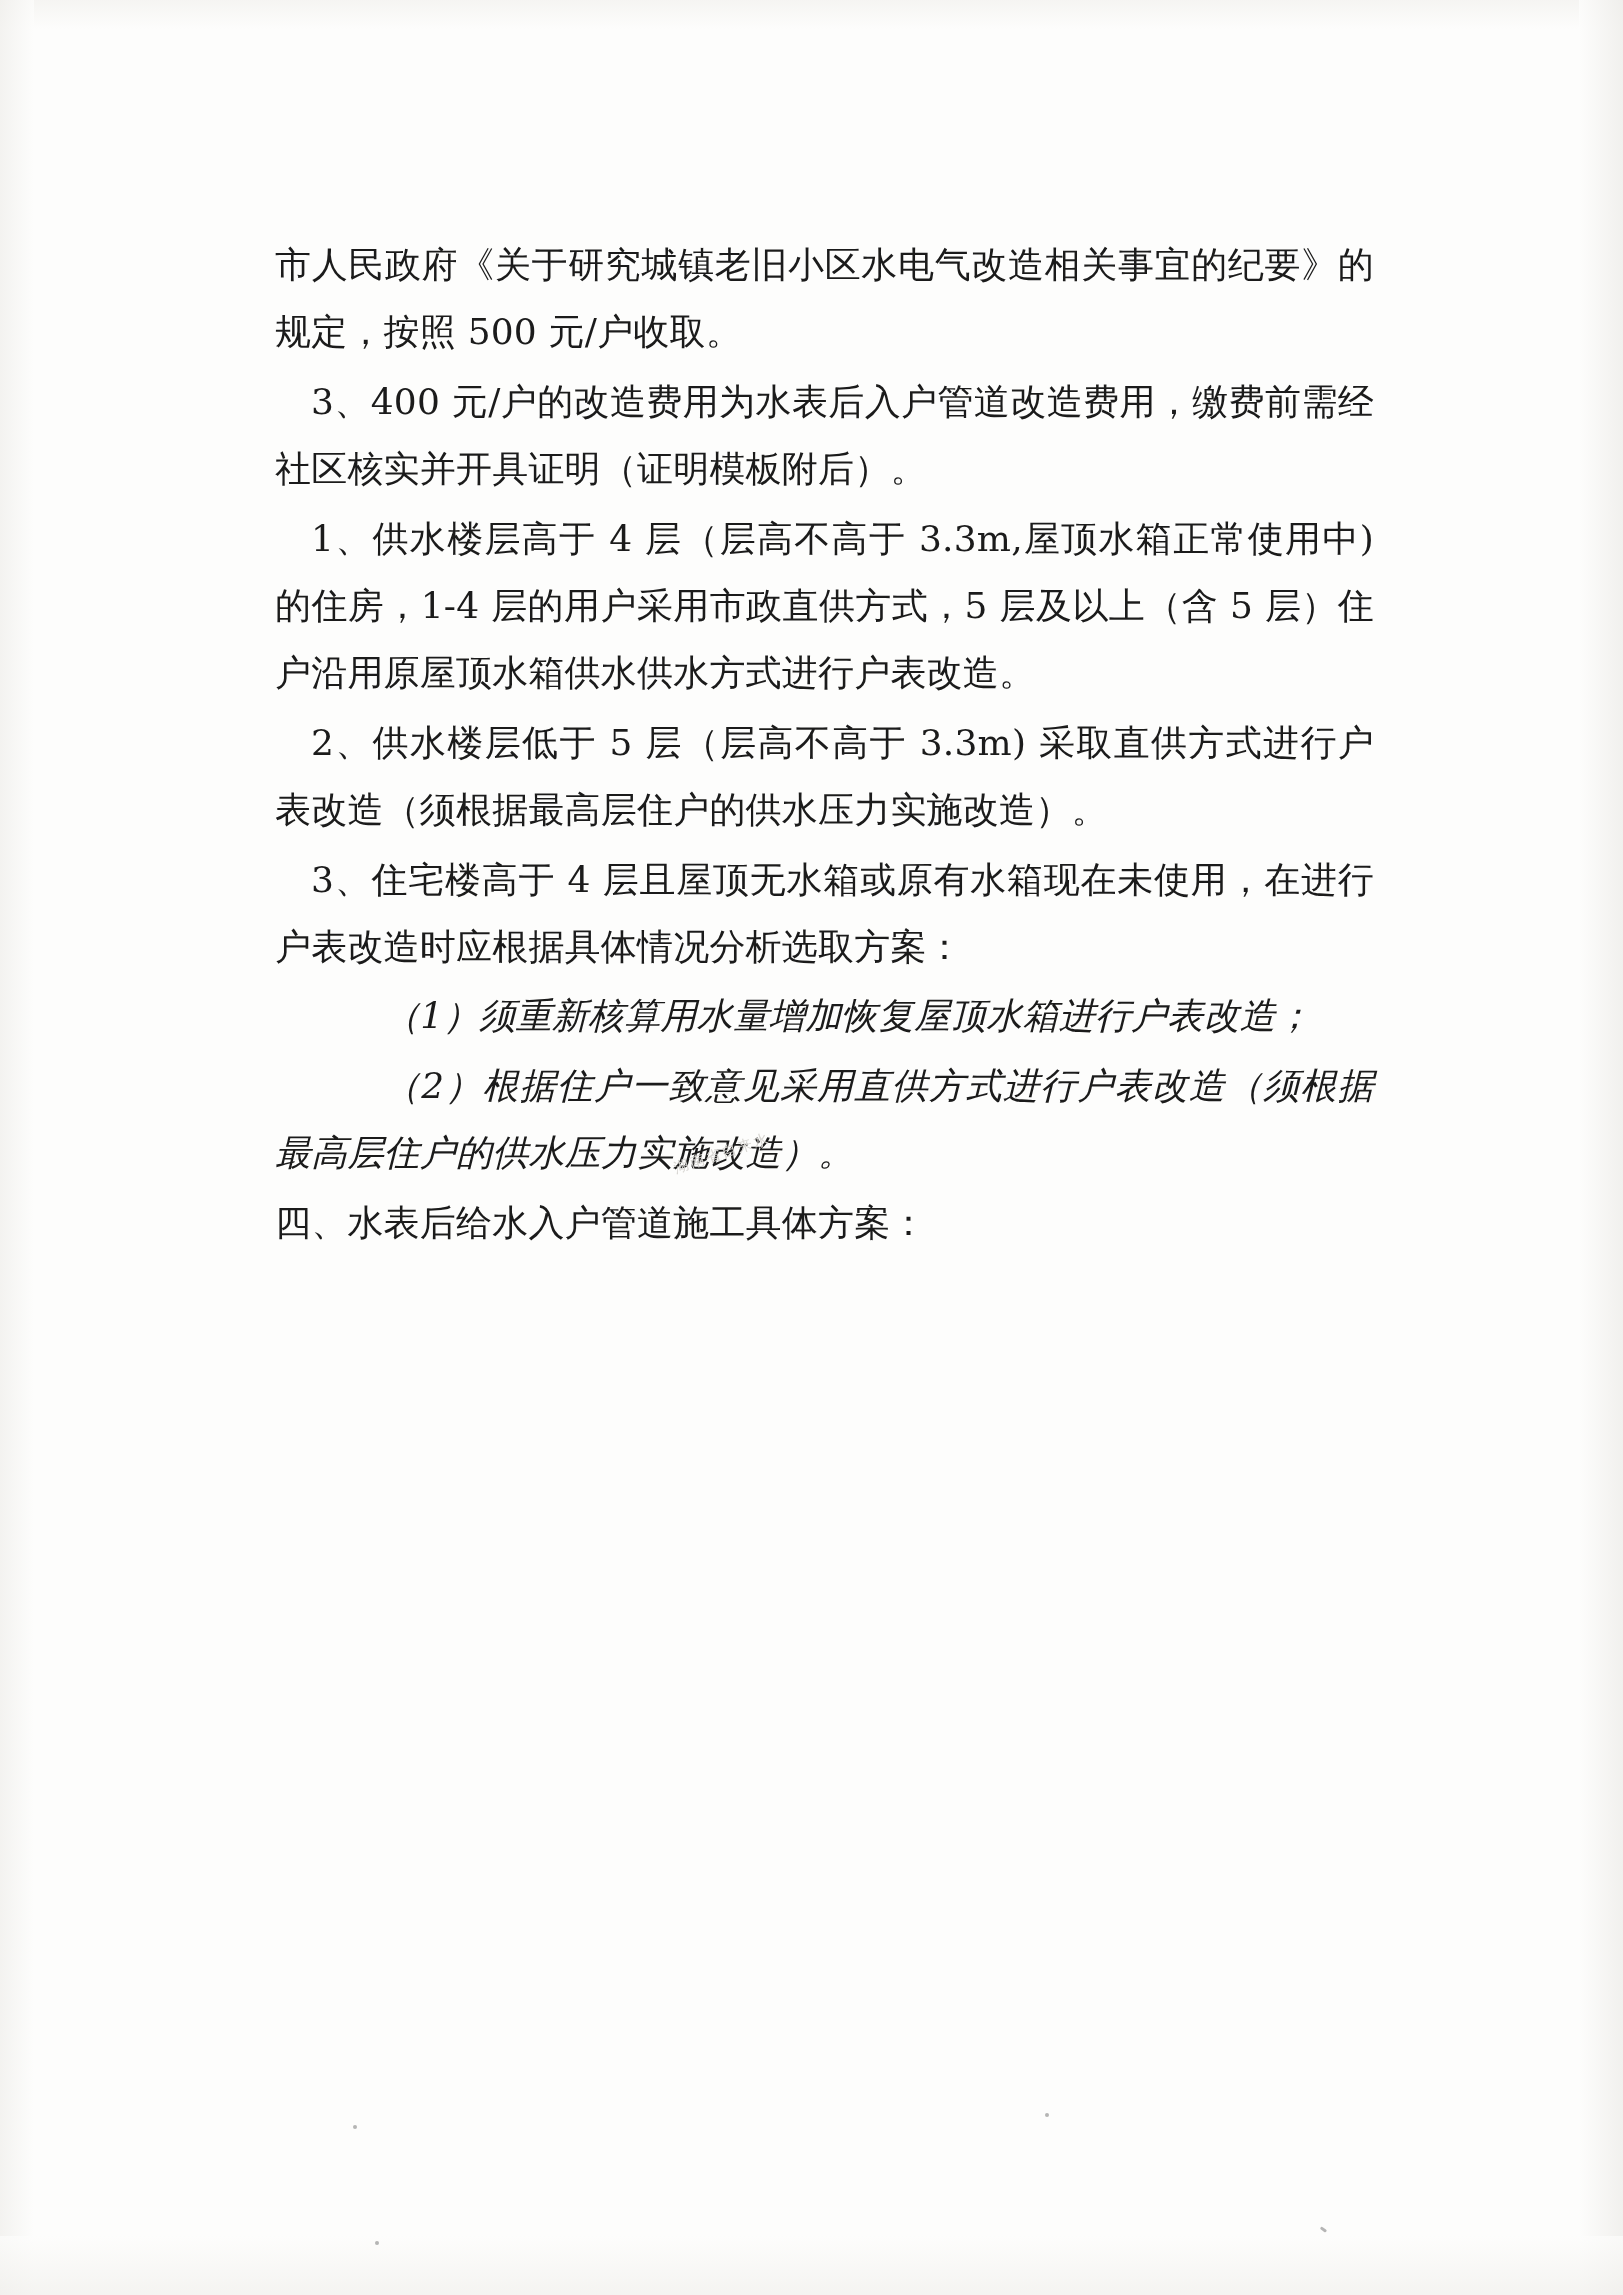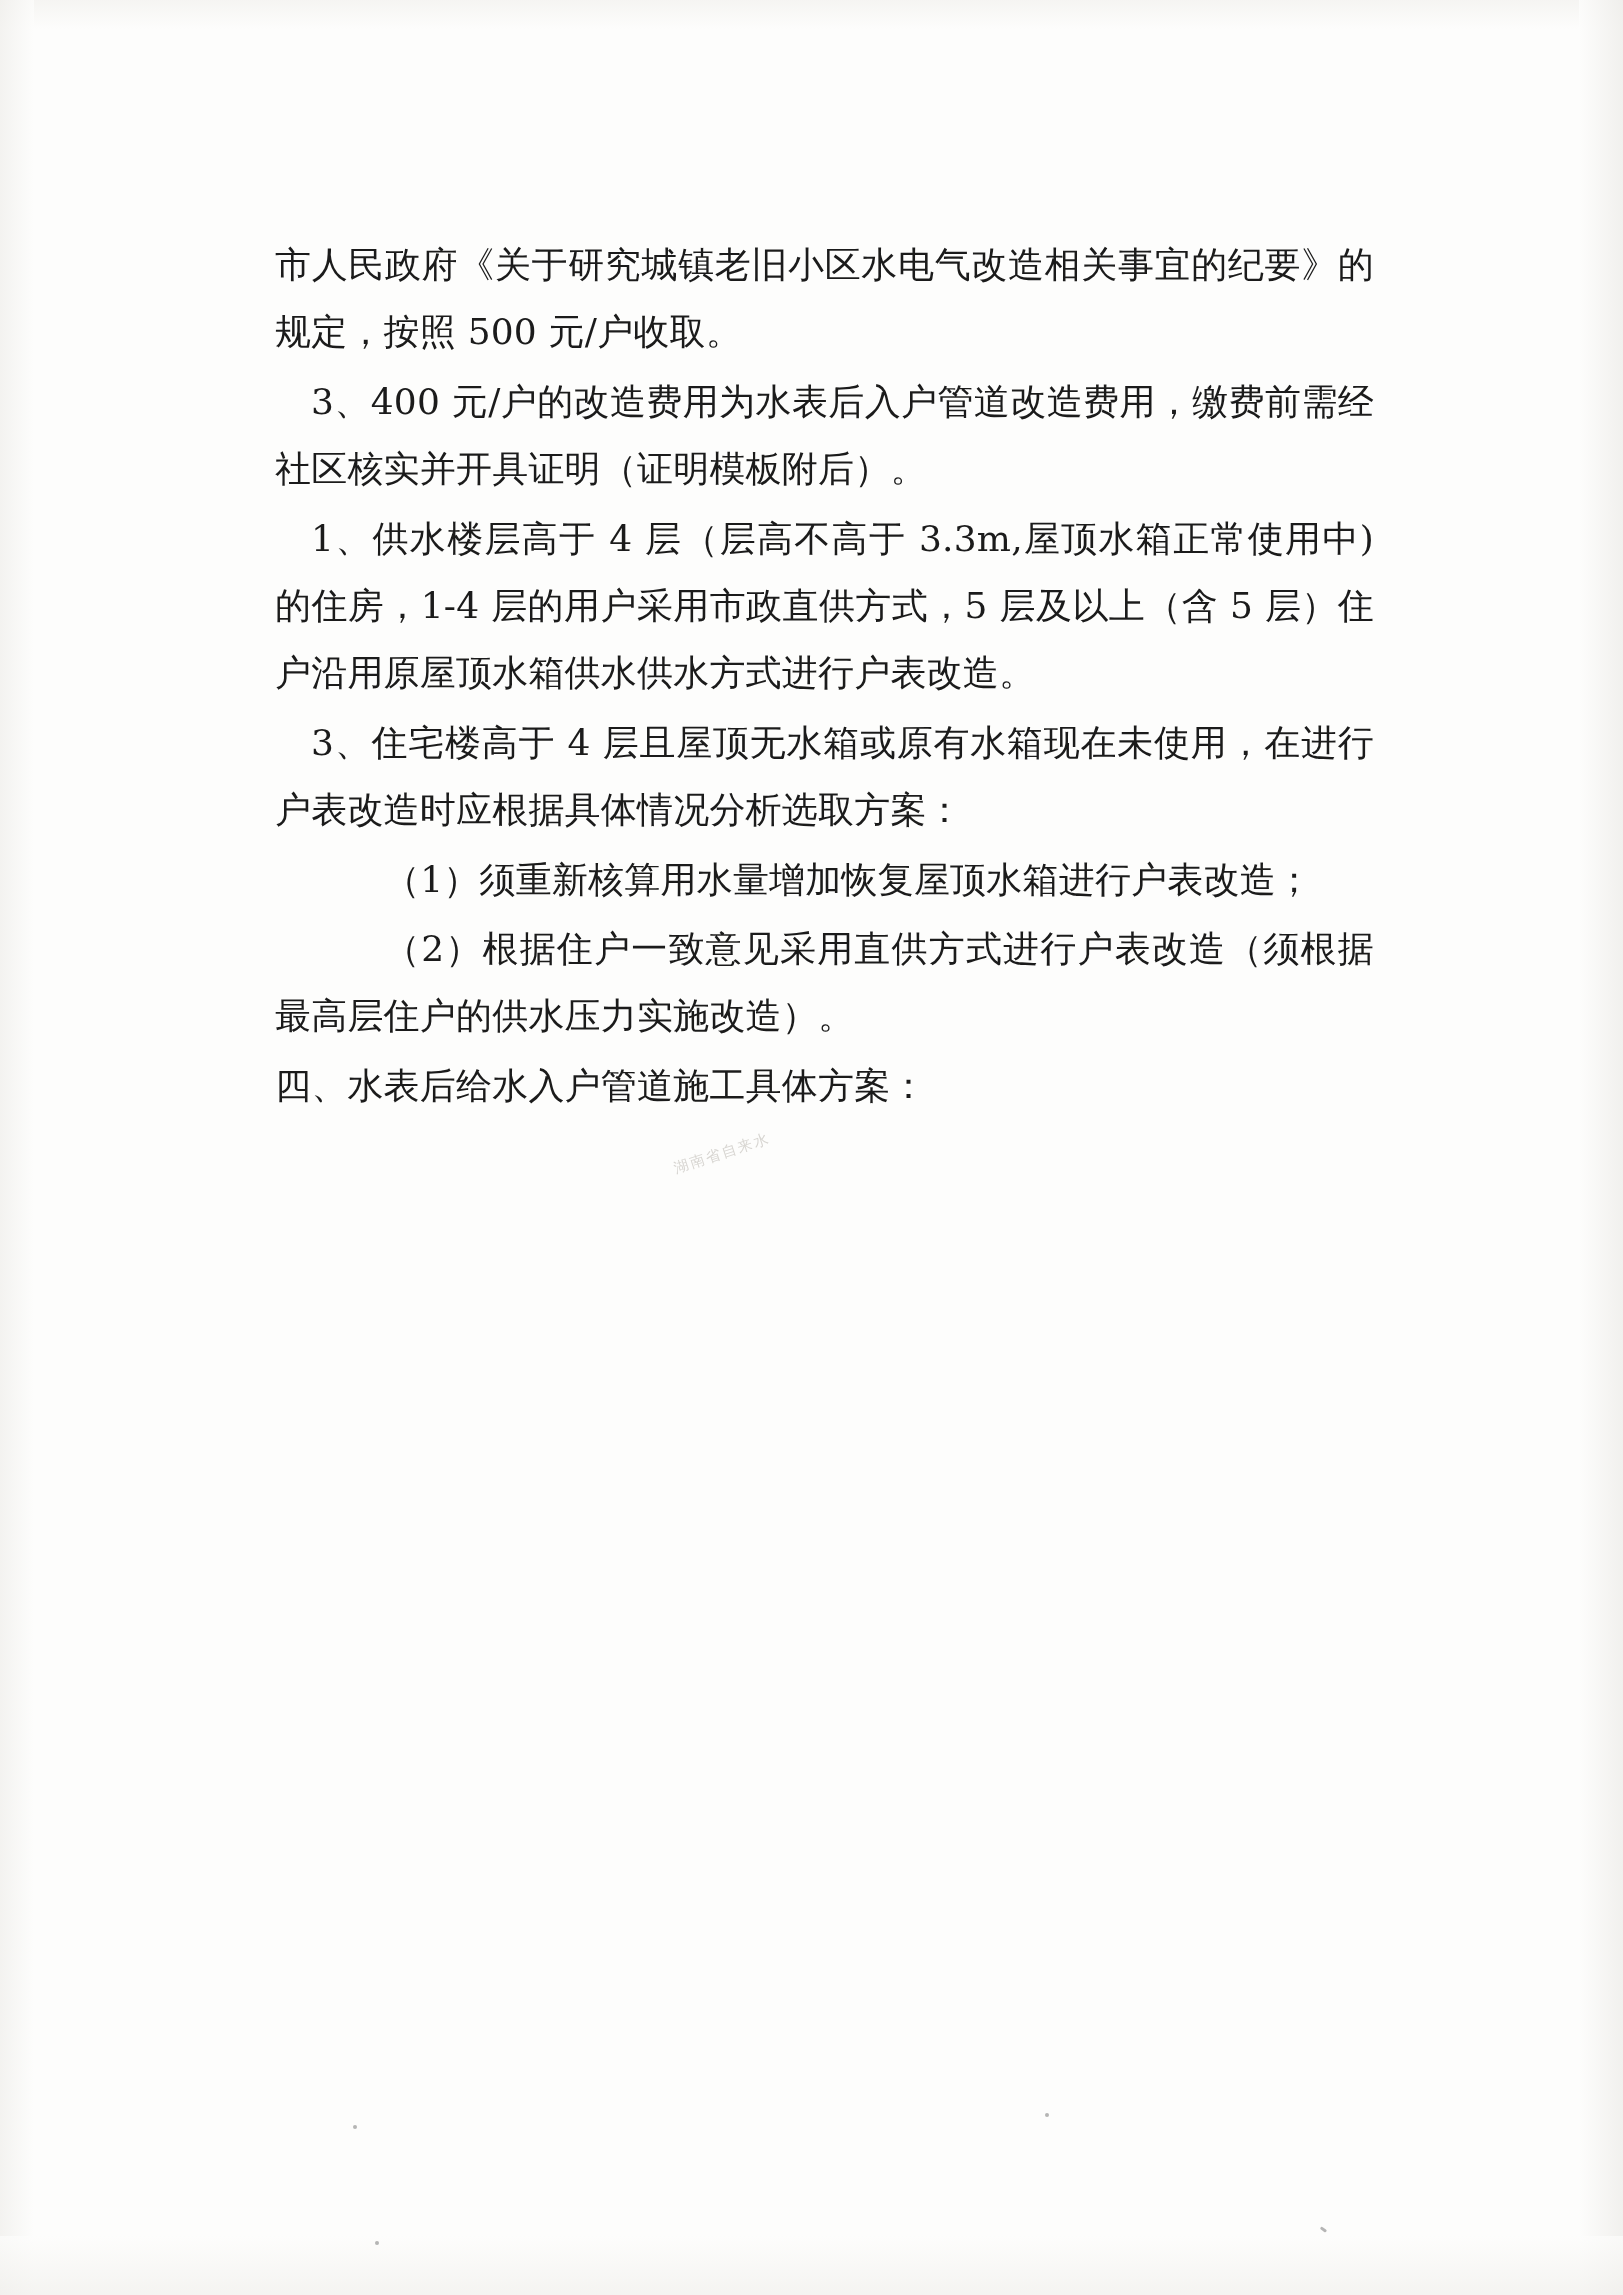--- a/index.html
+++ b/index.html
@@ -65,21 +65,21 @@
     line-height: 67px;
     color: #1b1b1b;
     letter-spacing: 0.2px;
     text-align: justify;
     text-justify: inter-ideograph;
     margin: 0 0 2.9px 0;
     font-family: "DejaVu Serif", "Liberation Serif", serif;
   }
   .indent-1 { text-indent: 0; }
   .indent-2 { text-indent: 36px; }
-  .indent-4 { text-indent: 109px; }
+  .indent-4 { text-indent: 109px; font-style: italic; }
 
   
   .watermark {
     position: absolute;
     left: 672px;
     top: 1144px;
     font-size: 14.7px;
     color: #d8d6d2;
     transform: rotate(-18deg);
     letter-spacing: 2px;
@@ -105,20 +105,21 @@
 <div class="page">
   <div class="edge-top"></div>
   <div class="edge-left"></div>
   <div class="edge-right"></div>
   <div class="edge-bottom"></div>
 
   <div class="content">
     <p class="para indent-1">市人民政府《关于研究城镇老旧小区水电气改造相关事宜的纪要》的规定，按照 500 元/户收取。</p>
     <p class="para indent-2">3、400 元/户的改造费用为水表后入户管道改造费用，缴费前需经社区核实并开具证明（证明模板附后）。</p>
     <p class="para indent-2">1、供水楼层高于 4 层（层高不高于 3.3m,屋顶水箱正常使用中)的住房，1-4 层的用户采用市政直供方式，5 层及以上（含 5 层）住户沿用原屋顶水箱供水供水方式进行户表改造。</p>
+    <p class="para indent-2">2、供水楼层低于 5 层（层高不高于 3.3m) 采取直供方式进行户表改造（须根据最高层住户的供水压力实施改造）。</p>
     <p class="para indent-2">3、住宅楼高于 4 层且屋顶无水箱或原有水箱现在未使用，在进行户表改造时应根据具体情况分析选取方案：</p>
     <p class="para indent-4">（1）须重新核算用水量增加恢复屋顶水箱进行户表改造；</p>
     <p class="para indent-4">（2）根据住户一致意见采用直供方式进行户表改造（须根据最高层住户的供水压力实施改造）。</p>
     <p class="para indent-1">四、水表后给水入户管道施工具体方案：</p>
   </div>
 
   <div class="watermark">湖南省自来水</div>
 
   <div class="speck speck-a"></div>
   <div class="speck speck-b"></div>

